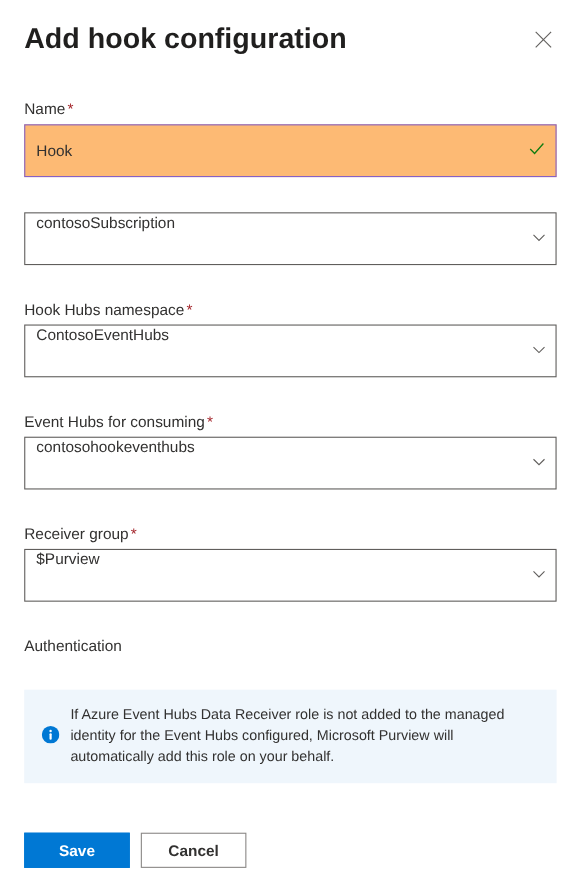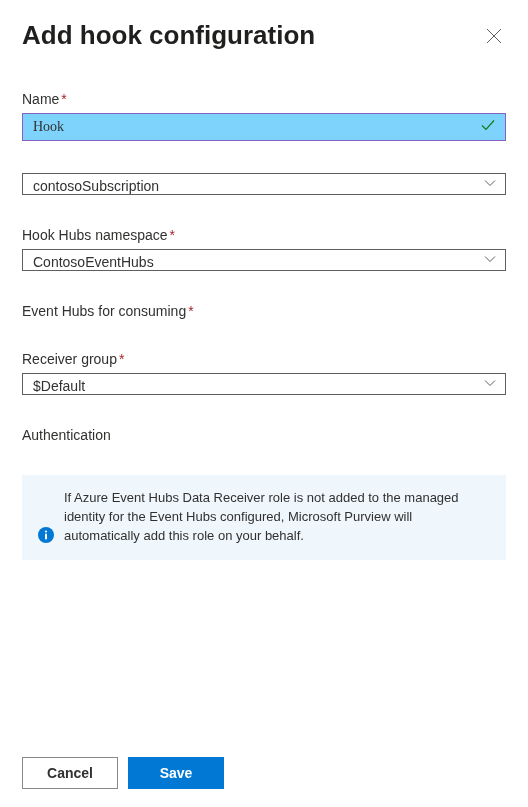--- a/index.html
+++ b/index.html
@@ -48,45 +48,45 @@
     }
     .required {
       color: #a4262c;
       margin-left: 2px;
     }
     .input-wrapper {
       position: relative;
     }
     .text-input {
       width: 100%;
-      height: 28px;
+      height: 48px;
       padding: 0 34px 0 10px;
       border: 1px solid #605e5c;
       font-size: 14px;
-      font-family: Liberation Serif, serif;
-      color: #323130;
-      background: #7dd3fc;
+      font-family: Liberation Sans, sans-serif;
+      color: #323130;
+      background: #fdba74;
       outline: none;
     }
     .text-input.validated {
       border-color: #8661c5;
     }
     .select-input {
       width: 100%;
-      height: 22px;
+      height: 48px;
       padding: 0 34px 0 10px;
       border: 1px solid #605e5c;
       font-size: 14px;
       font-family: inherit;
       color: #323130;
       background: #ffffff;
       outline: none;
       cursor: pointer;
       display: flex;
-      align-items: flex-end;
+      align-items: flex-start;
     }
     .check-icon {
       position: absolute;
       right: 10px;
       top: 50%;
       transform: translateY(-50%);
       color: #107c10;
       pointer-events: none;
     }
     .chevron-icon {
@@ -94,21 +94,21 @@
       right: 10px;
       top: 50%;
       transform: translateY(-50%);
       color: #605e5c;
       pointer-events: none;
     }
     .info-box {
       background: #eff6fc;
       padding: 14px 16px;
       display: flex;
-      align-items: flex-end;
+      align-items: center;
       gap: 10px;
       margin-top: 32px;
     }
     .info-icon {
       flex-shrink: 0;
       margin-top: 1px;
     }
     .info-text {
       font-size: 13px;
       line-height: 1.45;
@@ -192,29 +192,39 @@
         <polyline points="1,3.5 6,8.5 11,3.5"></polyline>
       </svg>
     </span>
   </div>
 </div>
 
 <div class="form-group">
   <label class="form-label">
     <span>Event Hubs for consuming</span><span class="required">*</span>
   </label>
+  <div class="input-wrapper">
+    <div class="select-input">
+      <span>contosohookeventhubs</span>
+    </div>
+    <span class="chevron-icon">
+      <svg width="12" height="12" viewBox="0 0 12 12" fill="none" stroke="#605e5c" stroke-width="1">
+        <polyline points="1,3.5 6,8.5 11,3.5"></polyline>
+      </svg>
+    </span>
+  </div>
 </div>
 
 <div class="form-group">
   <label class="form-label">
     <span>Receiver group</span><span class="required">*</span>
   </label>
   <div class="input-wrapper">
     <div class="select-input">
-      <span>$Default</span>
+      <span>$Purview</span>
     </div>
     <span class="chevron-icon">
       <svg width="12" height="12" viewBox="0 0 12 12" fill="none" stroke="#605e5c" stroke-width="1">
         <polyline points="1,3.5 6,8.5 11,3.5"></polyline>
       </svg>
     </span>
   </div>
 </div>
 
 <div class="form-group">
@@ -228,15 +238,15 @@
     <svg width="16" height="16" viewBox="0 0 16 16">
       <circle cx="8" cy="8" r="8" fill="#0078d4"></circle>
       <circle cx="8" cy="4.5" r="1.1" fill="#ffffff"></circle>
       <rect x="7" y="6.5" width="2" height="6" rx="1" fill="#ffffff"></rect>
     </svg>
   </span>
   <div class="info-text">If Azure Event Hubs Data Receiver role is not added to the managed identity for the Event Hubs configured, Microsoft Purview will automatically add this role on your behalf.</div>
 </div>
 
 <div class="footer">
+  <button class="btn btn-primary">Save</button>
   <button class="btn">Cancel</button>
-  <button class="btn btn-primary">Save</button>
 </div>
 
 </body></html>

